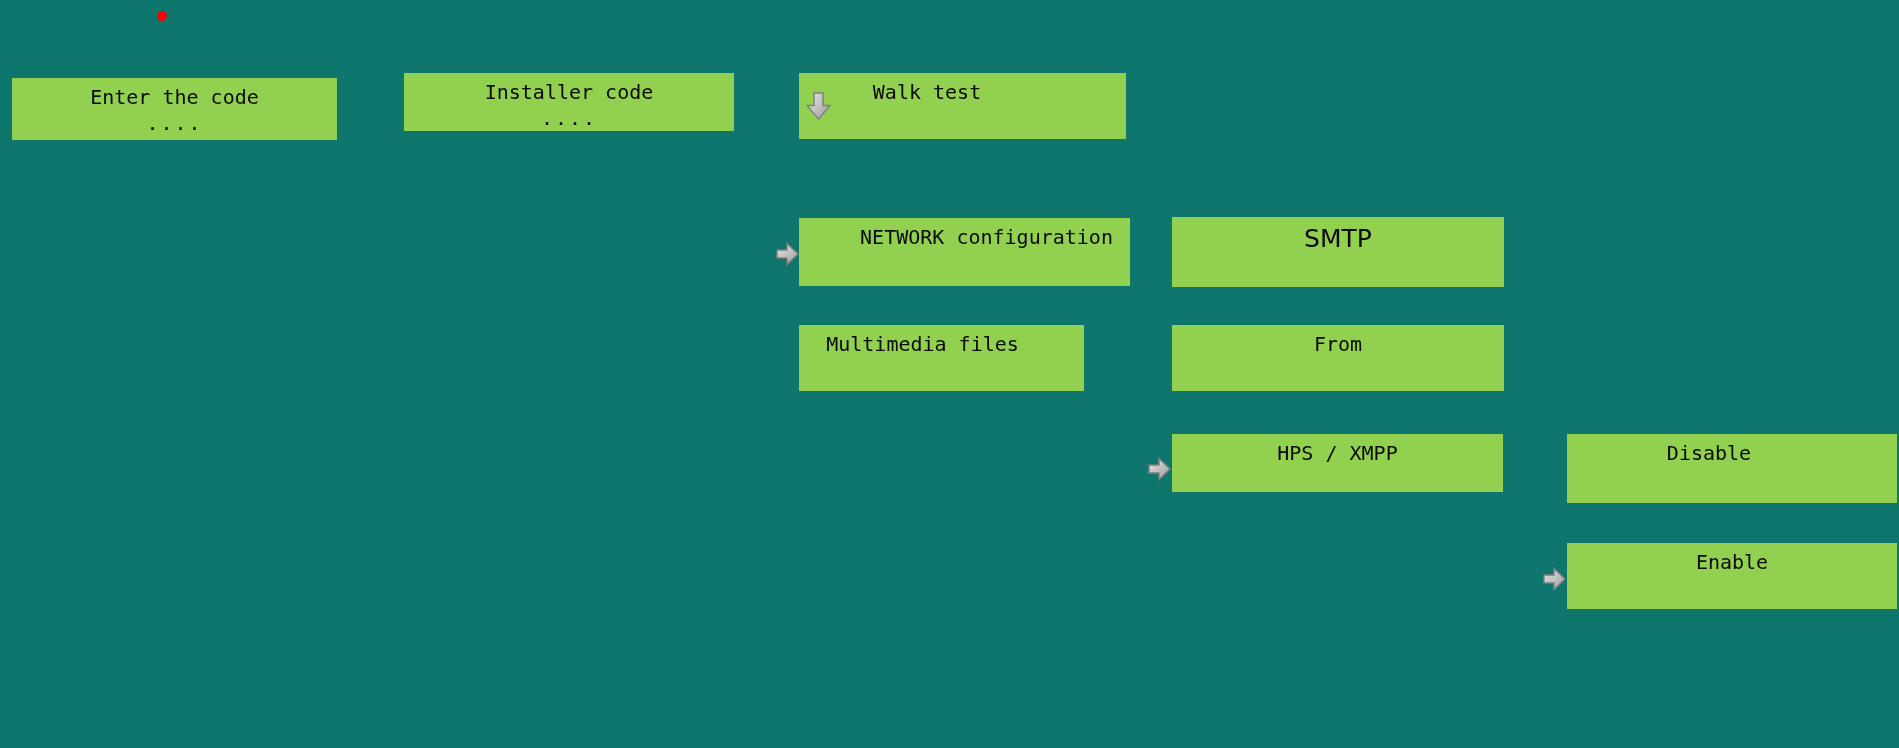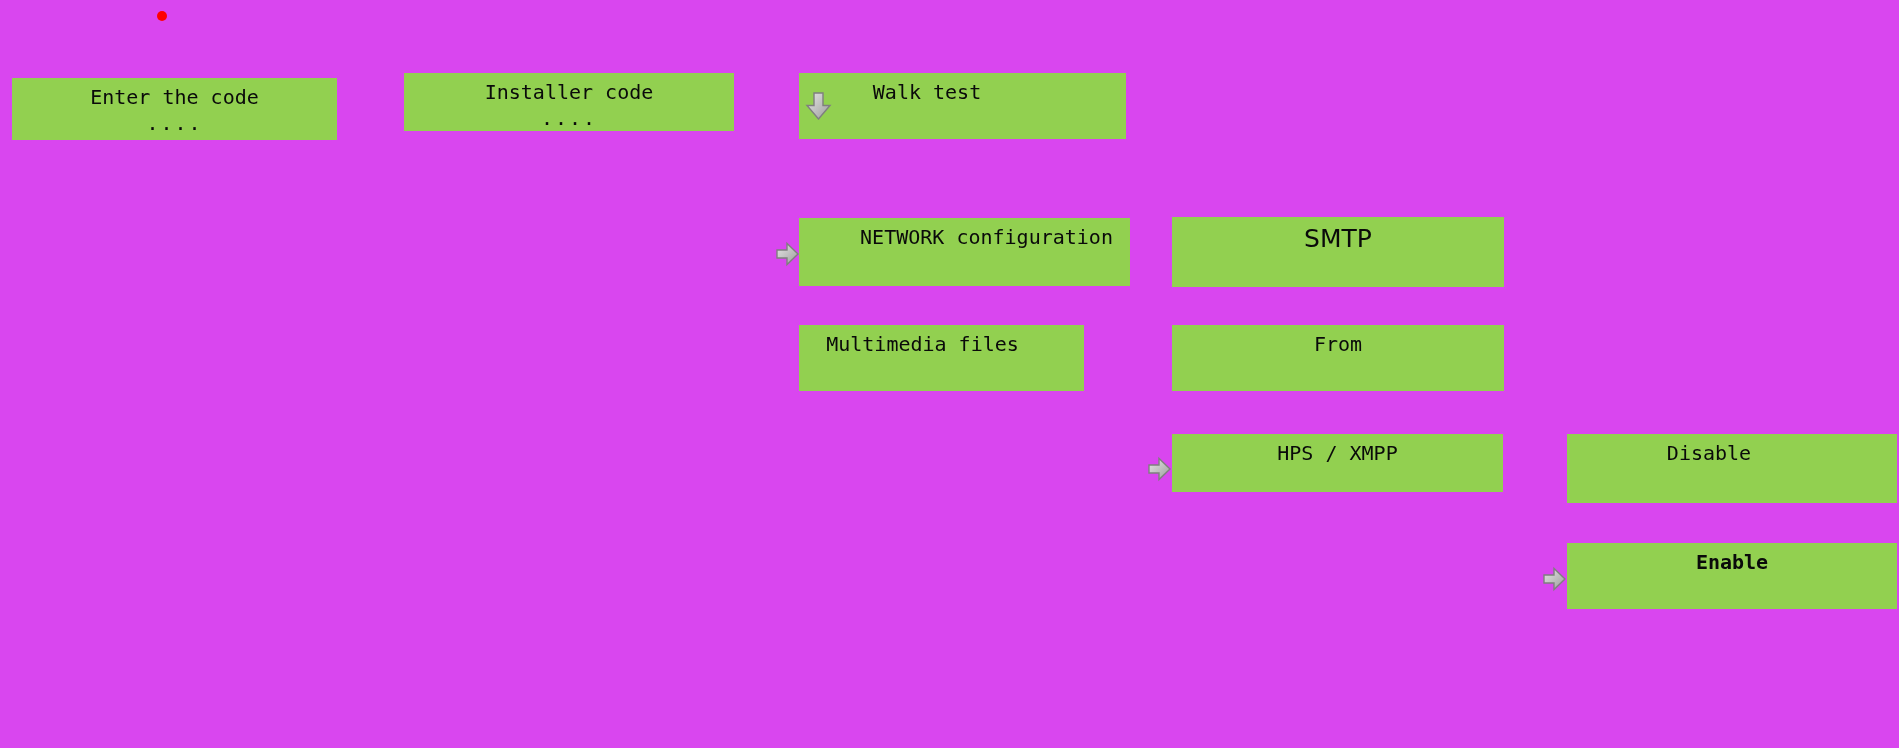--- a/index.html
+++ b/index.html
@@ -1,17 +1,17 @@
 <!DOCTYPE html>
 <html><head>
 <meta charset="utf-8">
 <style>
   html,body{margin:0;padding:0;background:#000;}
   .canvas{
-    position:relative;width:1899px;height:748px;background:#d946ef;overflow:hidden;
+    position:relative;width:1899px;height:748px;background:#0f766e;overflow:hidden;
     font-family:"DejaVu Sans Mono","Liberation Mono",monospace;
   }
   .box{
     position:absolute;background:#92d050;color:#0a0a0a;box-sizing:border-box;
     text-align:center;font-size:20px;line-height:26px;
   }
   .box .bl{padding-top:6px;white-space:pre;}
   .box .bl2{white-space:pre;letter-spacing:2px;}
   .box.big{font-family:"DejaVu Sans","Liberation Sans",sans-serif;font-size:25px;line-height:32px;}
   .arrow{position:absolute;}
@@ -90,17 +90,17 @@
   <div class="box" style="left:1567px;top:434px;width:330px;height:69px;">
     <div class="bl" style="padding-right:46px;">Disable</div>
   </div>
 
   <span class="arrow" style="left:1543px;top:566px;">
     <svg width="23" height="26" viewBox="0 0 23 26">
       <path d="M1 9 H11 V2.5 L22 13 L11 23.5 V17 H1 Z" fill="url(#arrowGrad)" stroke="#7f7f7f" stroke-width="1.4"></path>
     </svg>
   </span>
 
-  <div class="box" style="left:1567px;top:543px;width:330px;height:66px;font-weight:bold;">
+  <div class="box" style="left:1567px;top:543px;width:330px;height:66px;">
     <div class="bl">Enable</div>
   </div>
 
 </div>
 
 </body></html>

